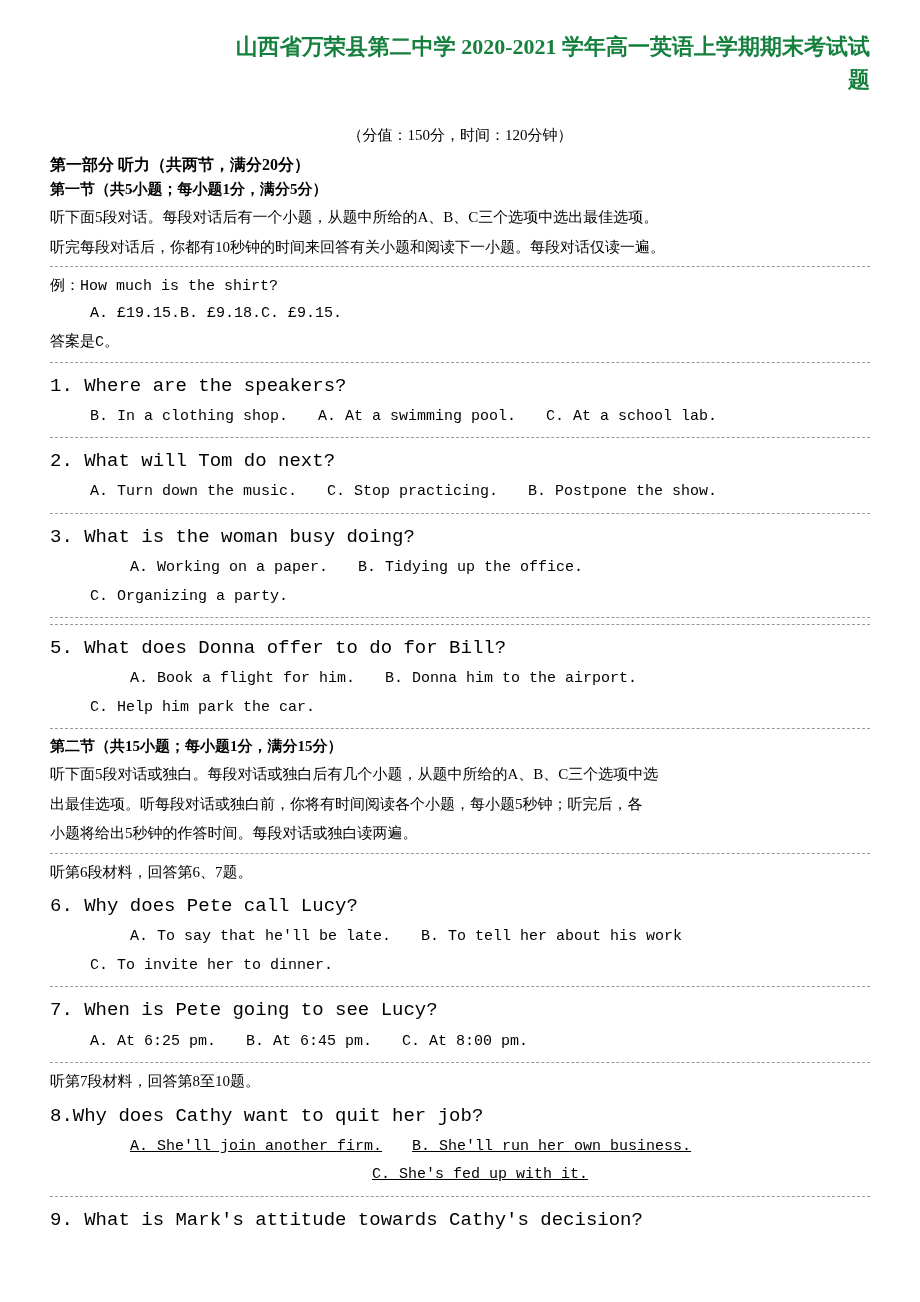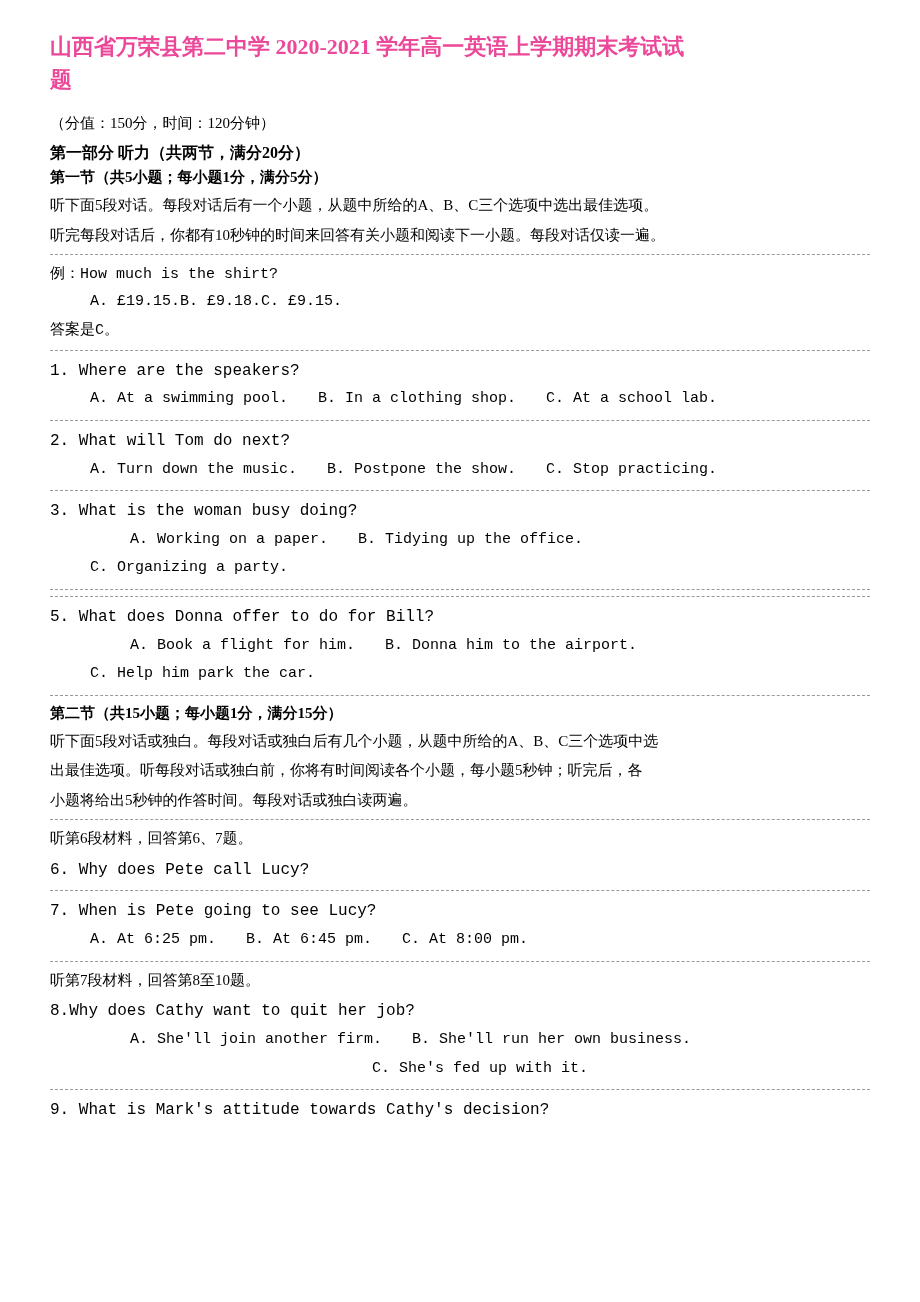--- a/index.html
+++ b/index.html
@@ -10,29 +10,29 @@
     body {
       background: #fff;
       font-family: "SimSun", "宋体", serif;
       font-size: 15px;
       color: #000;
       padding: 30px 50px;
       width: 920px;
       min-height: 1302px;
     }
     .page-title {
-      text-align: left;
-      color: #ec4899;
+      text-align: right;
+      color: #15803d;
       font-size: 22px;
       font-weight: bold;
       line-height: 1.5;
-      margin-bottom: 18px;
+      margin-bottom: 30px;
     }
     .subtitle {
-      text-align: left;
+      text-align: center;
       font-size: 15px;
       margin-bottom: 10px;
     }
     .section-title {
       font-size: 16px;
       font-weight: bold;
       margin-bottom: 4px;
     }
     .sub-section-title {
       font-size: 15px;
@@ -45,21 +45,21 @@
       margin-bottom: 4px;
     }
     .dotted-line {
       border-top: 1px dashed #999;
       margin: 6px 0;
     }
     .question-block {
       margin-bottom: 2px;
     }
     .question-line {
-      font-size: 16px;
+      font-size: 19px;
       font-family: "Courier New", monospace;
       line-height: 1.8;
     }
     .answer-options {
       font-size: 15px;
       font-family: "Courier New", monospace;
       padding-left: 40px;
       line-height: 1.9;
     }
     .answer-options-inline {
@@ -126,36 +126,36 @@
   </div>
 </div>
 
 <div class="dotted-line"></div>
 
 <div class="question-block">
   <div class="question-line mono">
     <span>1.</span> <span>Where are the speakers?</span>
   </div>
   <div class="answer-options-inline">
+    <span class="mono">B. In a clothing shop.</span>
     <span class="mono">A. At a swimming pool.</span>
-    <span class="mono">B. In a clothing shop.</span>
     <span class="mono">C. At a school lab.</span>
   </div>
 </div>
 
 <div class="dotted-line"></div>
 
 <div class="question-block">
   <div class="question-line mono">
     <span>2.</span> <span>What will Tom do next?</span>
   </div>
   <div class="answer-options-inline">
     <span class="mono">A. Turn down the music.</span>
+    <span class="mono">C. Stop practicing.</span>
     <span class="mono">B. Postpone the show.</span>
-    <span class="mono">C. Stop practicing.</span>
   </div>
 </div>
 
 <div class="dotted-line"></div>
 
 <div class="question-block">
   <div class="question-line mono">
     <span>3.</span> <span>What is the woman busy doing?</span>
   </div>
   <div style="padding-left:40px;">
@@ -209,20 +209,29 @@
 
 <div class="dotted-line"></div>
 
 <div class="body-text">
   <span>听第6段材料，回答第6、7题。</span>
 </div>
 
 <div class="question-block">
   <div class="question-line mono">
     <span>6.</span> <span>Why does Pete call Lucy?</span>
+  </div>
+  <div style="padding-left:40px;">
+    <div class="answer-options-inline">
+      <span class="mono">A. To say that he'll be late.</span>
+      <span class="mono">B. To tell her about his work</span>
+    </div>
+    <div class="mono" style="line-height:1.9;">
+      <span>C. To invite her to dinner.</span>
+    </div>
   </div>
 </div>
 
 <div class="dotted-line"></div>
 
 <div class="question-block">
   <div class="question-line mono">
     <span>7.</span> <span>When is Pete going to see Lucy?</span>
   </div>
   <div class="answer-options-inline">
@@ -235,21 +244,21 @@
 <div class="dotted-line"></div>
 
 <div class="body-text">
   <span>听第7段材料，回答第8至10题。</span>
 </div>
 
 <div class="question-block">
   <div class="question-line mono">
     <span>8.</span><span>Why does Cathy want to quit her job?</span>
   </div>
-  <div style="padding-left:40px;">
+  <div style="padding-left:40px;text-decoration:underline;">
     <div class="answer-options-inline">
       <span class="mono">A. She'll join another firm.</span>
       <span class="mono">B. She'll run her own business.</span>
     </div>
     <div class="mono" style="line-height:1.9;text-align:center;">
       <span>C. She's fed up with it.</span>
     </div>
   </div>
 </div>
 

